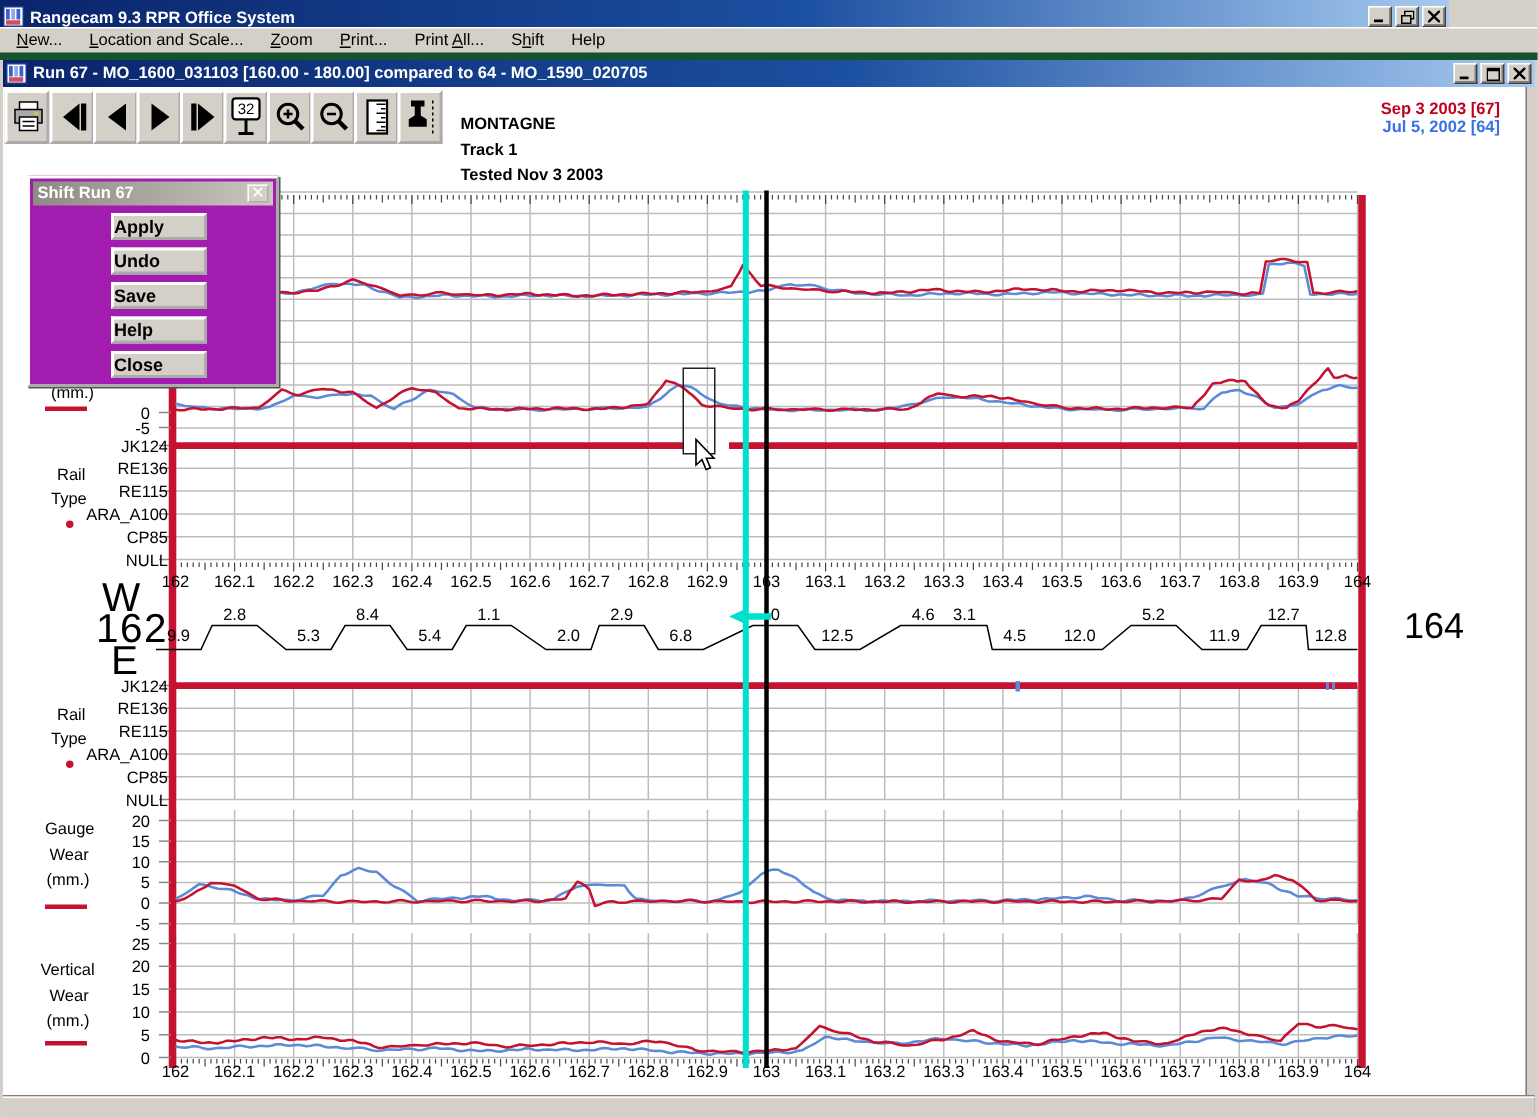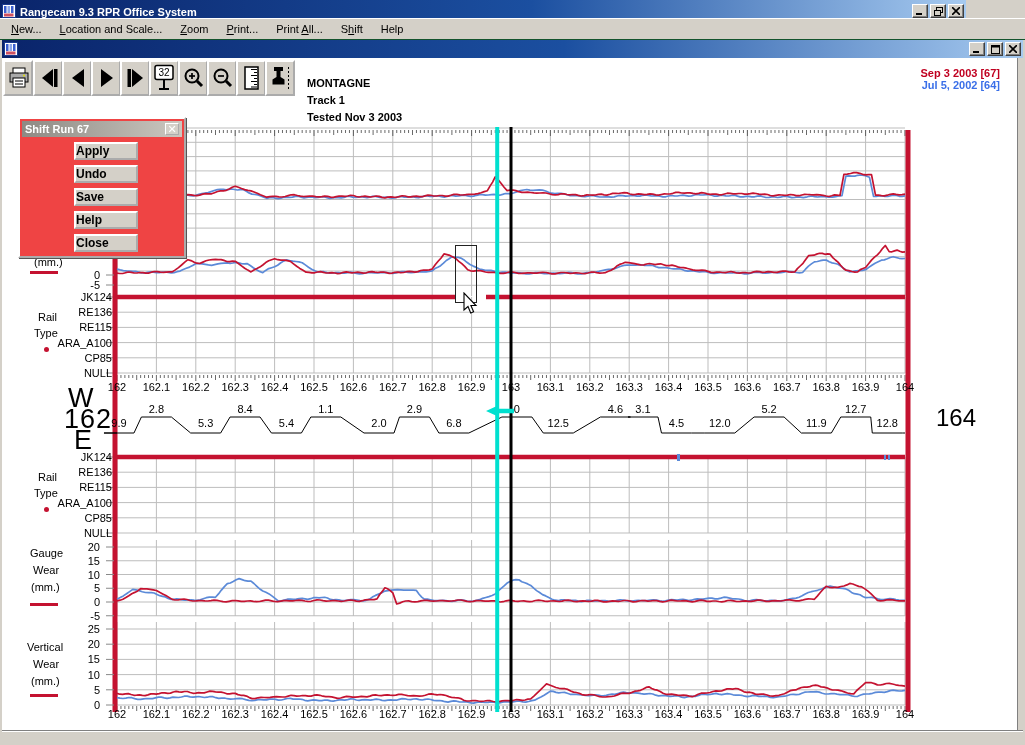--- a/index.html
+++ b/index.html
@@ -10,21 +10,21 @@
   #app-titlebar { left:0; top:0; width:966px; height:18px;
     background:linear-gradient(90deg,#0a246a 0%,#1b4fa0 55%,#a6caf0 100%);
     display:flex; align-items:flex-end; padding:0 2px; z-index:30; }
   #app-titlebar .title, #child-titlebar .title { color:#fff; font-size:11px; font-weight:bold; margin-left:4px; white-space:nowrap; }
   .win-controls { margin-left:auto; display:flex; gap:2px; }
   .winbtn { width:16px; height:14px; background:#d4d0c8; border:1px solid;
     border-color:#fff #404040 #404040 #fff; box-shadow:inset -1px -1px 0 #808080;
     display:flex; align-items:center; justify-content:center; }
   .winbtn svg { display:block; }
   #menubar { left:0; top:18px; width:1025px; height:22px; background:#d4d0c8;
-    border-bottom:1px solid #14532d; box-shadow:0 1px 0 #fff inset; display:flex; align-items:center; z-index:30; padding-left:2px; }
+    border-bottom:5px solid #14532d; box-shadow:0 1px 0 #fff inset; display:flex; align-items:center; z-index:30; padding-left:2px; }
   .menu-item { font-size:11px; color:#000; padding:3px 9px; }
   .menu-item u { text-decoration:underline; }
   #child-titlebar { left:2px; top:40px; width:1021px; height:18px;
     background:linear-gradient(90deg,#0a246a 0%,#1b4fa0 55%,#a6caf0 100%);
     display:flex; align-items:center; padding:0 2px; z-index:30; }
   #content { left:2px; top:58px; width:1015px; height:673px; background:#fff; z-index:1; }
   #right-frame { left:1017px; top:40px; width:8px; height:705px; background:#d4d0c8;
     border-left:1px solid #808080; z-index:2; }
   #bottom-bar { left:2px; top:731px; width:1021px; height:14px; background:#d4d0c8;
     border-top:1px solid #fff; box-shadow:0 -1px 0 #808080; z-index:25; }
@@ -38,21 +38,21 @@
   .side-label { font-size:11px; color:#000; z-index:6; }
   .big-mp { font-size:27px; color:#000; z-index:6; letter-spacing:1px; }
   .redline-sample { height:3px; background:#c41230; z-index:6; }
   .rail-dot { width:5px; height:5px; border-radius:50%; background:#c41230; z-index:6; }
   
   #chart-svg { left:0; top:0; width:1025px; height:745px; z-index:5; pointer-events:none; }
   
   #marquee { left:455px; top:245px; width:22px; height:58px; border:1px solid #222; z-index:12; }
   #cursor-svg { left:462px; top:292px; z-index:26; }
   
-  #shift-dialog { left:18px; top:117px; width:168px; height:141px; background:#ef4444;
+  #shift-dialog { left:18px; top:117px; width:168px; height:141px; background:#a21caf;
     border:2px outset #fff; box-shadow:1px 1px 0 #555; z-index:20; }
   #shift-dialog .dlg-title { height:16px; margin:2px; background:linear-gradient(90deg,#8e8a84,#cbc7bf);
     display:flex; align-items:center; padding:0 3px; }
   #shift-dialog .dlg-title span { color:#fff; font-size:11px; font-weight:bold; }
   #shift-dialog .dlg-close { margin-left:auto; width:14px; height:12px; background:#d4d0c8;
     border:1px outset #fff; font-size:9px; font-weight:bold; line-height:10px; text-align:center; }
   .dlg-btn { display:block; width:64px; height:18px; margin:5px auto 0 54px; background:#d4d0c8;
     border:2px outset #fff; font-size:12px; font-weight:bold; font-family:inherit; text-align:left; }
 </style>
 </head>
@@ -101,20 +101,21 @@
 <div class="abs" id="right-frame"></div>
 
 <div class="abs" id="child-titlebar">
   <svg width="14" height="14">
       <rect x="0.5" y="0.5" width="13" height="13" fill="#fff" stroke="#1b3a8f"></rect>
       <rect x="2" y="2" width="2.5" height="7" fill="#3a5fd0"></rect>
       <rect x="5.5" y="2" width="2.5" height="7" fill="#8fa8e8"></rect>
       <rect x="9" y="2" width="2.5" height="7" fill="#3a5fd0"></rect>
       <rect x="2" y="9.5" width="9.5" height="3" fill="#d05060"></rect>
     </svg>
+  <span class="title">Run 67 - MO_1600_031103 [160.00 - 180.00] compared to 64 - MO_1590_020705</span>
   <span class="win-controls">
     <span class="winbtn">
         <svg width="8" height="8">
           <rect x="0" y="6" width="6" height="2" fill="#000"></rect>
         </svg>
       </span>
     <span class="winbtn">
         <svg width="9" height="9">
           <rect x="0.5" y="0.5" width="8" height="8" fill="none" stroke="#000"></rect>
           <rect x="0.5" y="0.5" width="8" height="2" fill="#000"></rect>

